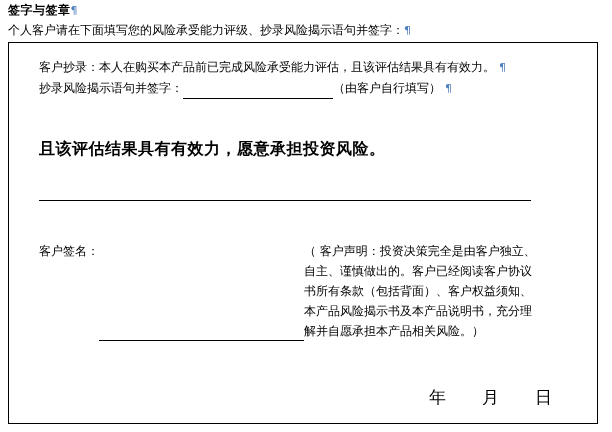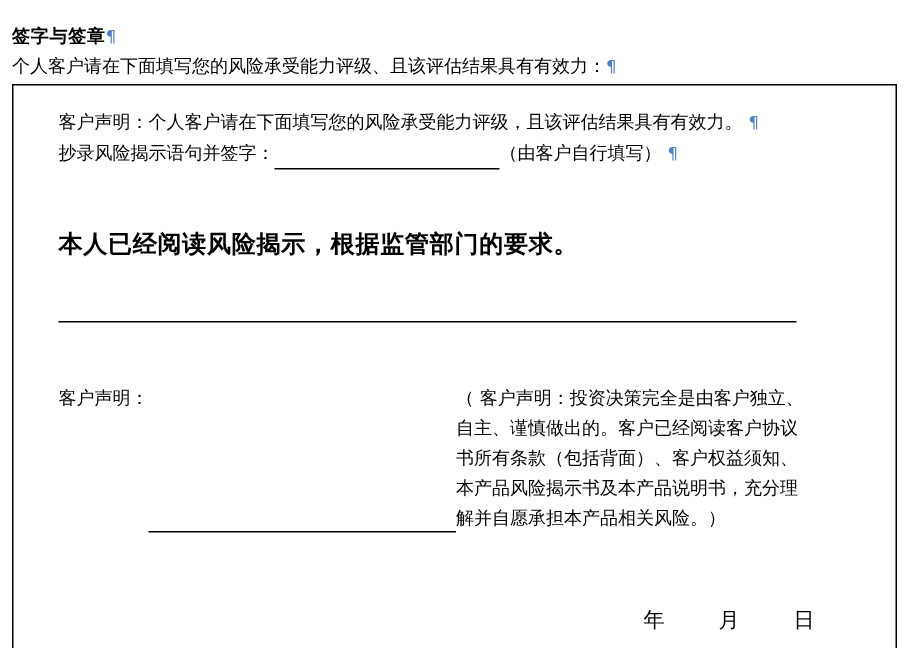--- a/index.html
+++ b/index.html
@@ -12,21 +12,20 @@
     background: #ffffff;
     font-family: "DejaVu Sans", "Liberation Sans", sans-serif;
     color: #000000;
     overflow: hidden;
     position: relative;
   }
   .page {
     position: relative;
     width: 612px;
     height: 376px;
-    margin-top: 14px;
   }
   .section-title {
     position: absolute;
     left: 8px;
     top: 2px;
     font-size: 12px;
     font-weight: bold;
     letter-spacing: 0.5px;
   }
   .pilcrow {
@@ -90,21 +89,21 @@
     display: inline-block;
     vertical-align: top;
     white-space: normal;
     width: 235px;
     line-height: 20px;
   }
   .date-row {
     position: absolute;
     left: 420px;
     bottom: 14px;
-    font-size: 14px;
+    font-size: 17px;
     white-space: nowrap;
   }
   .date-row span {
     margin-right: 36px;
   }
   .date-row span:last-child { margin-right: 0; }
   .mark {
     color: #4f81bd;
     font-size: 11px;
     margin-left: 4px;
@@ -113,53 +112,53 @@
 </head>
 <body>
 
 <div class="page">
 
   <div class="section-title">
     <span>签字与签章</span><span class="pilcrow">¶</span>
   </div>
 
   <div class="intro">
-    <span>个人客户请在下面填写您的风险承受能力评级、且该评估结果具有有效力：</span><span class="pilcrow">¶</span>
+    <span>个人客户请在下面填写您的风险承受能力评级、抄录风险揭示语句并签字：</span><span class="pilcrow">¶</span>
   </div>
 
   <div class="box">
     <div class="inner">
 
       <div class="line">
-        <span>客户声明：个人客户请在下面填写您的风险承受能力评级，且该评估结果具有有效力。</span><span class="mark">¶</span>
+        <span>客户抄录：本人在购买本产品前已完成风险承受能力评估，且该评估结果具有有效力。</span><span class="mark">¶</span>
       </div>
 
       <div class="line">
         <span>抄录风险揭示语句并签字：</span><span class="blank-inline w150"></span><span>（由客户自行填写）</span><span class="mark">¶</span>
       </div>
 
       <div class="gap-26"></div>
 
 
       <div class="gap-14"></div>
 
-      <div class="bold-statement">本人已经阅读风险揭示，根据监管部门的要求。</div>
+      <div class="bold-statement">且该评估结果具有有效力，愿意承担投资风险。</div>
 
       <div class="gap-20"></div>
 
 
       <div class="gap-20"></div>
 
       <div class="rule-full"></div>
 
       <div class="gap-26"></div>
       <div class="gap-14"></div>
 
       <div class="line">
-        <span>客户声明：</span><span class="blank-inline w205"></span><span class="paren-block">（ 客户声明：投资决策完全是由客户独立、自主、谨慎做出的。客户已经阅读客户协议书所有条款（包括背面）、客户权益须知、本产品风险揭示书及本产品说明书，充分理解并自愿承担本产品相关风险。）</span>
+        <span>客户签名：</span><span class="blank-inline w205"></span><span class="paren-block">（ 客户声明：投资决策完全是由客户独立、自主、谨慎做出的。客户已经阅读客户协议书所有条款（包括背面）、客户权益须知、本产品风险揭示书及本产品说明书，充分理解并自愿承担本产品相关风险。）</span>
       </div>
 
     </div>
 
     <div class="date-row">
       <span>年</span><span>月</span><span>日</span>
     </div>
   </div>
 
 </div>

